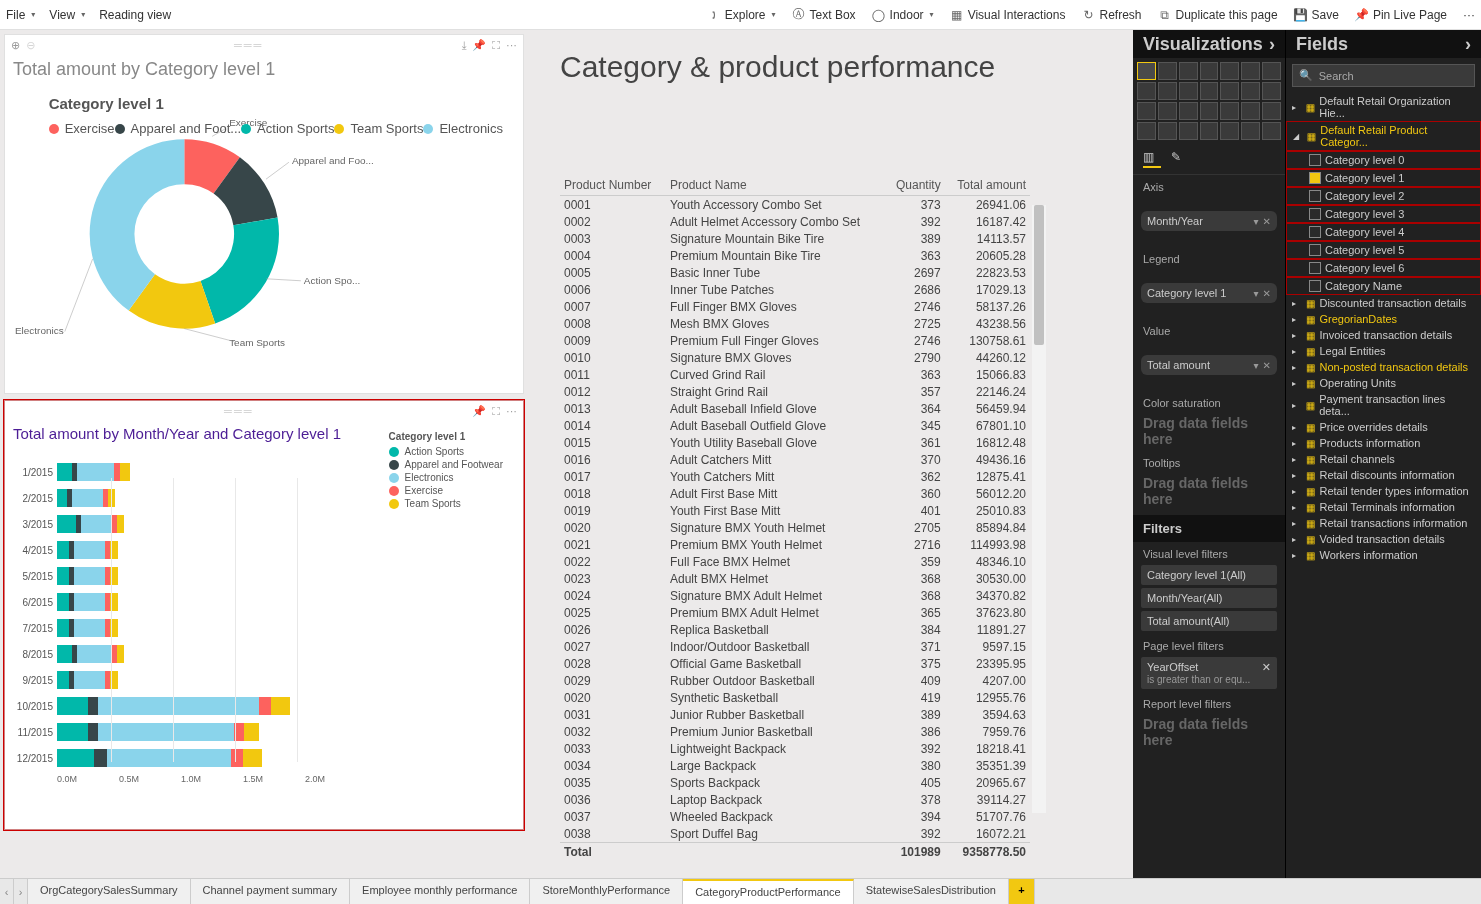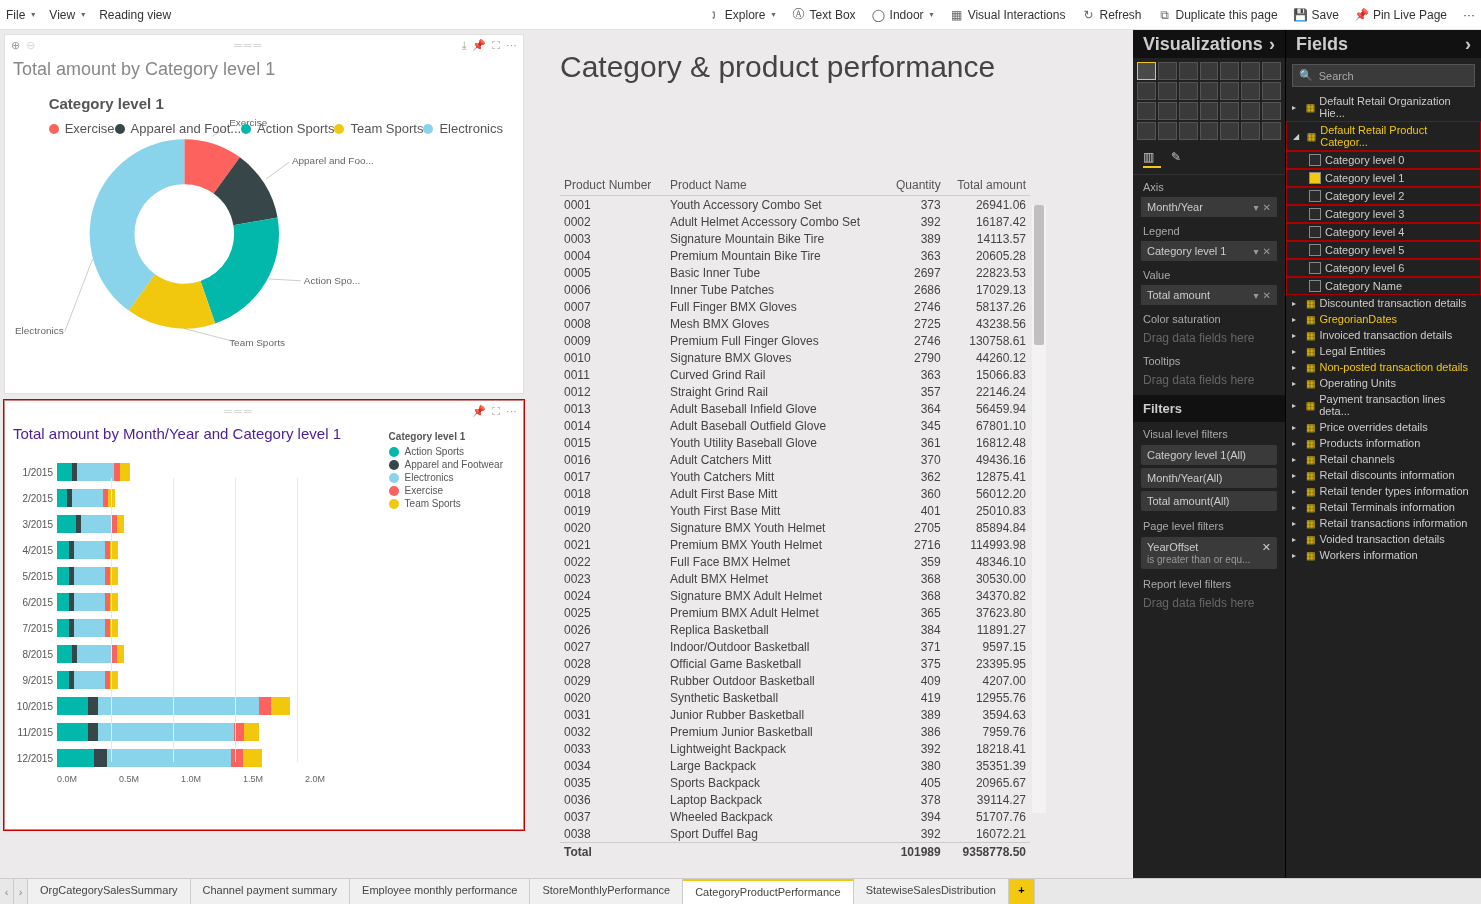--- a/index.html
+++ b/index.html
@@ -42,23 +42,23 @@
 .panes { display: flex; background: #111; }
 .viz-pane { width: 152px; background: #212121; color: #ccc; font-size: 12px; display:flex; flex-direction:column;}
 .fields-pane { width: 196px; background: #212121; color: #ccc; font-size: 12px; display:flex; flex-direction:column; border-left:1px solid #000;}
 .pane-header { height: 28px; background: #111; display: flex; align-items: center; padding: 0 10px; font-size: 18px; font-weight: 600; justify-content: space-between; }
 .viz-gallery { display: grid; grid-template-columns: repeat(7, 1fr); gap: 2px; padding: 4px; }
 .viz-gallery .viz-btn { height: 18px; background: #3a3a3a; border: 1px solid #555; cursor: pointer; }
 .viz-btn.sel { border-color: #f2c811; background:#4a4a4a; }
 .mode-bar { display: flex; gap: 10px; padding: 6px 10px; border-bottom: 1px solid #333; }
 .mode-icon { width: 18px; height: 18px; color: #ccc; cursor:pointer; }
 .well-label { font-size: 11px; color: #aaa; padding: 6px 10px 2px; }
-.well-field { background: #3a3a3a; margin: 2px 8px; padding: 4px 6px; font-size: 11px; border-radius: 0; display: flex; align-items: center; justify-content: space-between; }
+.well-field { background: #3a3a3a; margin: 16px 8px; padding: 4px 6px; font-size: 11px; border-radius: 6px; display: flex; align-items: center; justify-content: space-between; }
 .well-field .wx { color: #999; font-size: 10px; display:flex; gap:4px;}
-.well-drop { color: #666; font-size: 12px; padding: 4px 10px; }
+.well-drop { color: #666; font-size: 14px; padding: 4px 10px; font-weight: bold; }
 .filters-header { background: #111; padding: 6px 10px; font-size: 13px; font-weight: 600; margin-top: 4px; }
 .filter-item { background: #3a3a3a; margin: 3px 8px; padding: 4px 6px; font-size: 11px; border-radius: 2px; display:flex; justify-content:space-between;}
 .search-box { margin: 6px; background: #3a3a3a; border: 1px solid #555; padding: 4px 6px; font-size: 11px; color: #aaa; display:flex; align-items:center; gap:6px;}
 .field-tree { flex:1; overflow:auto; }
 .tree-item { display: flex; align-items: center; padding: 2px 6px; font-size: 11px; gap: 4px; cursor:pointer;}
 .tree-item .tri { width: 10px; font-size: 8px; color: #ccc; }
 .tree-item .tbl { color: #f2c811; font-size: 10px;}
 .tree-item.highlight { border: 1px solid #a00; }
 .tree-item .chk { width: 12px; height: 12px; border: 1px solid #888; background: #2a2a2a; }
 .tree-item .chk.on { background: #f2c811; }

